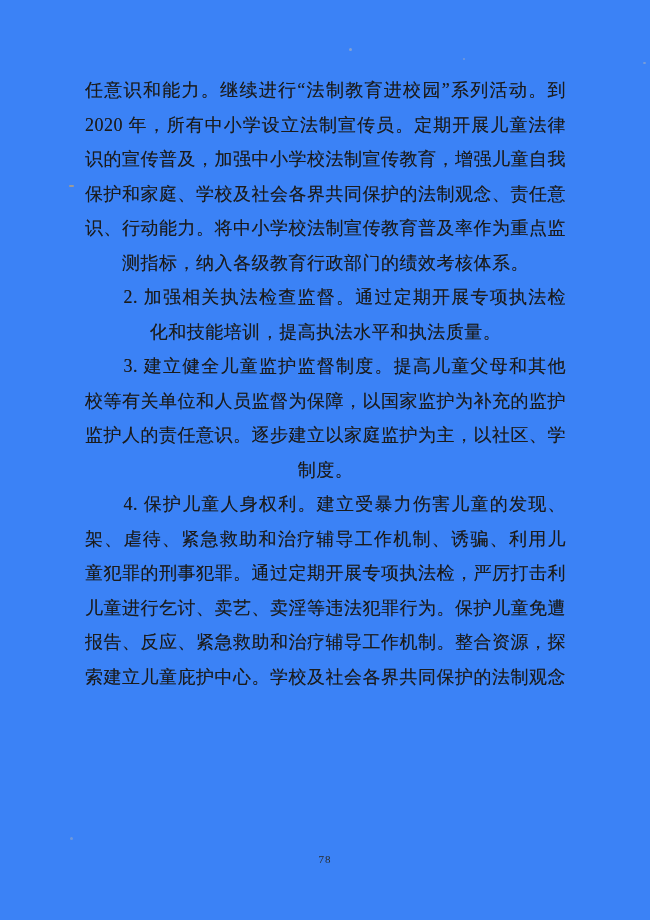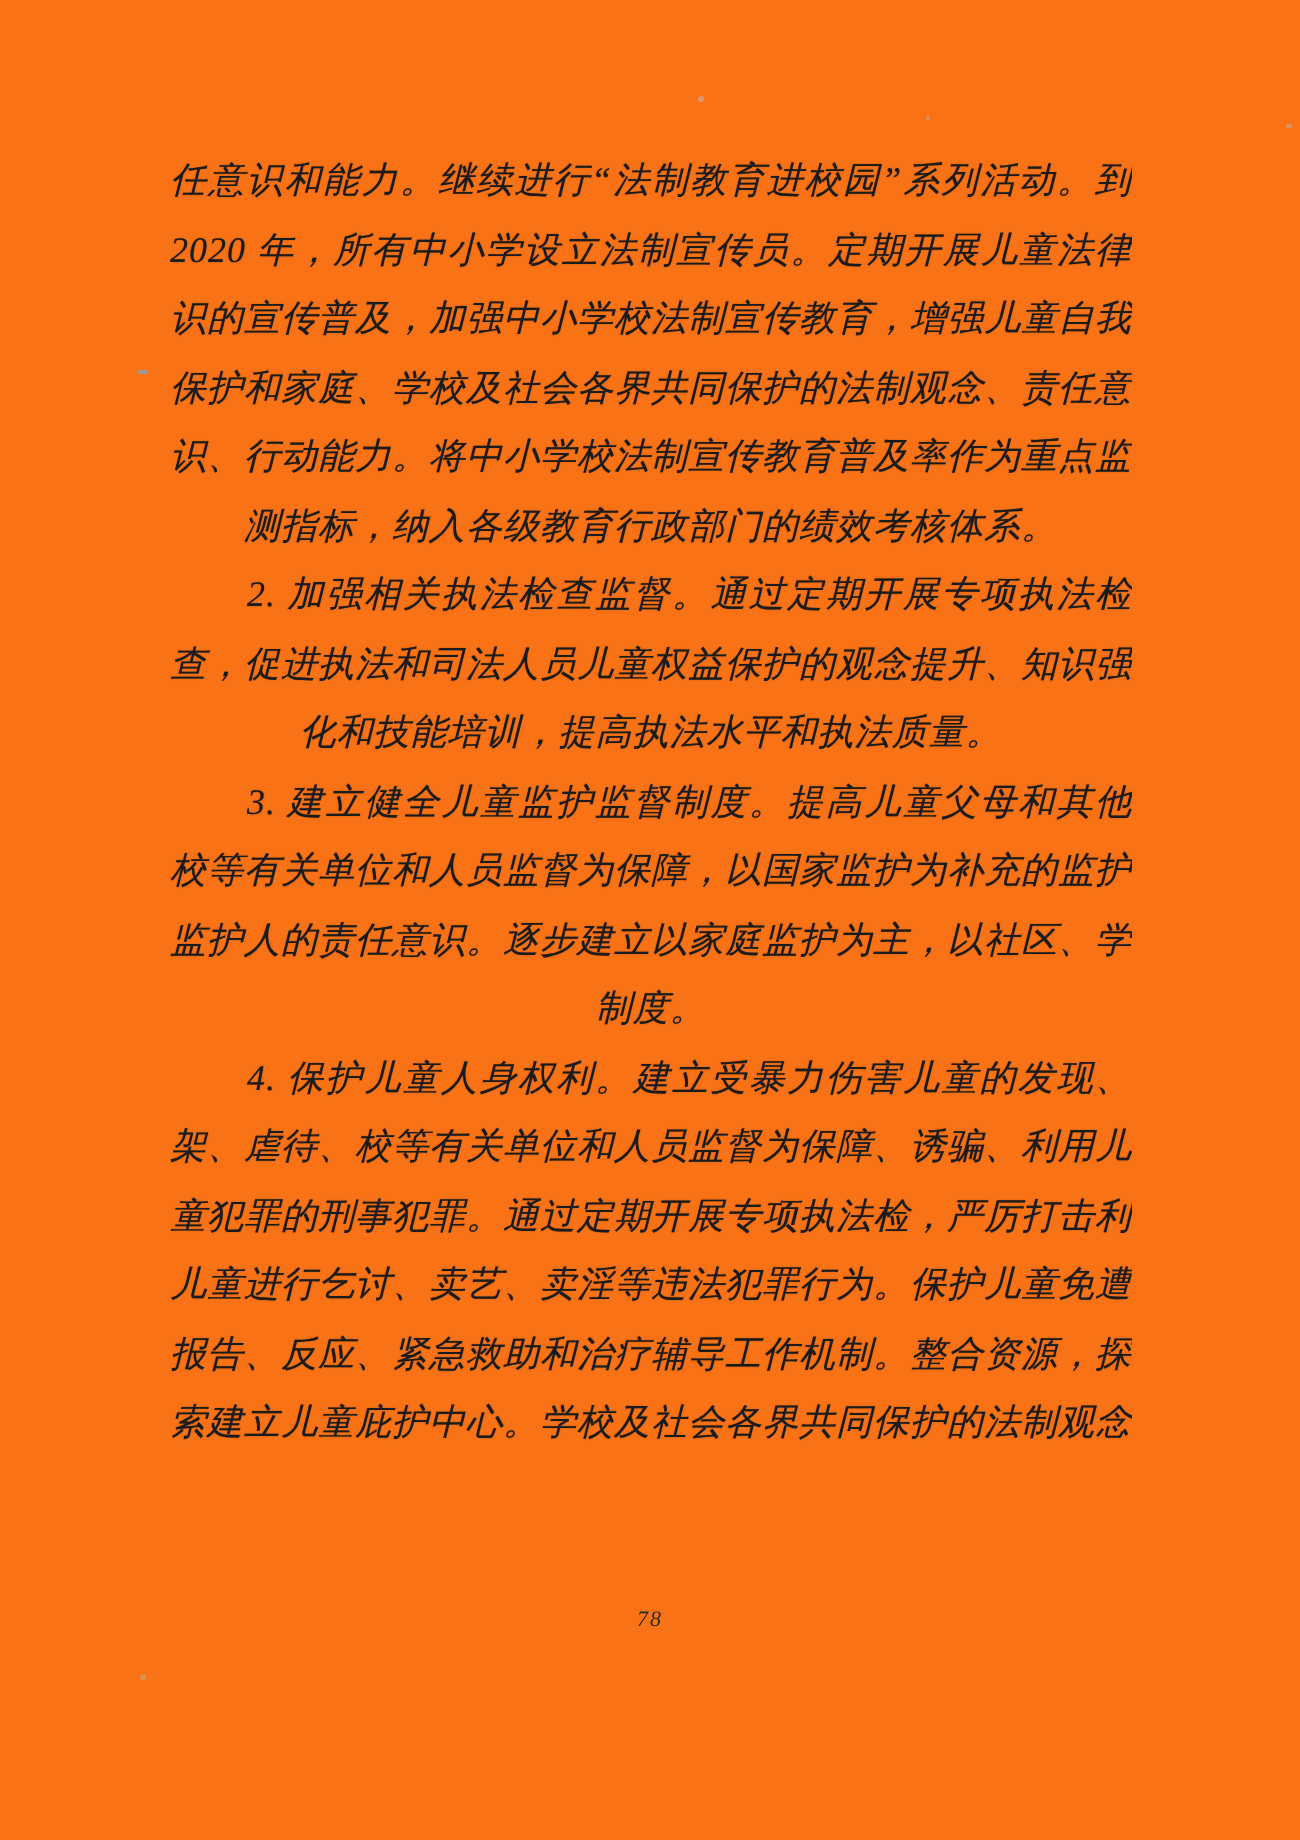--- a/index.html
+++ b/index.html
@@ -10,22 +10,21 @@
     overflow: hidden;
   }
   body {
     background: #fdfdfd;
     font-family: "Liberation Serif", "DejaVu Serif", serif;
   }
   .page {
     position: relative;
     width: 650px;
     height: 920px;
-    background: #f97316;
-    font-style: italic;
+    background: #3b82f6;
   }
   .text-block {
     position: absolute;
     left: 85px;
     top: 73px;
     width: 481px;
     color: #1b1b1b;
     font-size: 18px;
     line-height: 34.5px;
     letter-spacing: 0.5px;
@@ -37,21 +36,21 @@
     white-space: pre-wrap;
     text-shadow: 0 0 0.6px rgba(30,30,30,0.55);
   }
   .line.j {
     text-align: justify;
     text-align-last: justify;
   }
   .page-number {
     position: absolute;
     left: 0;
-    top: 804px;
+    top: 853px;
     width: 650px;
     text-align: center;
     color: #2a2a2a;
     font-size: 11px;
     letter-spacing: 1px;
   }
   .speckle {
     position: absolute;
     background: #b9b9b9;
     border-radius: 50%;
@@ -67,28 +66,27 @@
 
 <div class="page">
   <div class="text-block" id="text-block">
       <div class="line j">任意识和能力。继续进行“法制教育进校园”系列活动。到</div>
       <div class="line j">2020 年，所有中小学设立法制宣传员。定期开展儿童法律知</div>
       <div class="line j">识的宣传普及，加强中小学校法制宣传教育，增强儿童自我</div>
       <div class="line j">保护和家庭、学校及社会各界共同保护的法制观念、责任意</div>
       <div class="line j">识、行动能力。将中小学校法制宣传教育普及率作为重点监</div>
       <div class="line">测指标，纳入各级教育行政部门的绩效考核体系。</div>
       <div class="line j">　　2. 加强相关执法检查监督。通过定期开展专项执法检</div>
-      <div class="line j">查，促进执法和司法人员儿童权益保护的观念提升、知识强</div>
       <div class="line">化和技能培训，提高执法水平和执法质量。</div>
       <div class="line j">　　3. 建立健全儿童监护监督制度。提高儿童父母和其他</div>
       <div class="line j">校等有关单位和人员监督为保障，以国家监护为补充的监护</div>
       <div class="line j">监护人的责任意识。逐步建立以家庭监护为主，以社区、学</div>
       <div class="line">制度。</div>
       <div class="line j">　　4. 保护儿童人身权利。建立受暴力伤害儿童的发现、</div>
-      <div class="line j">架、虐待、校等有关单位和人员监督为保障、诱骗、利用儿</div>
+      <div class="line j">架、虐待、紧急救助和治疗辅导工作机制、诱骗、利用儿</div>
       <div class="line j">童犯罪的刑事犯罪。通过定期开展专项执法检，严厉打击利用</div>
       <div class="line j">儿童进行乞讨、卖艺、卖淫等违法犯罪行为。保护儿童免遭</div>
       <div class="line j">报告、反应、紧急救助和治疗辅导工作机制。整合资源，探</div>
       <div class="line j">索建立儿童庇护中心。学校及社会各界共同保护的法制观念</div>
     </div>
   <div class="page-number">78</div>
   <div class="speckle s1"></div>
   <div class="speckle s2"></div>
   <div class="speckle s3"></div>
   <div class="speckle s4"></div>

